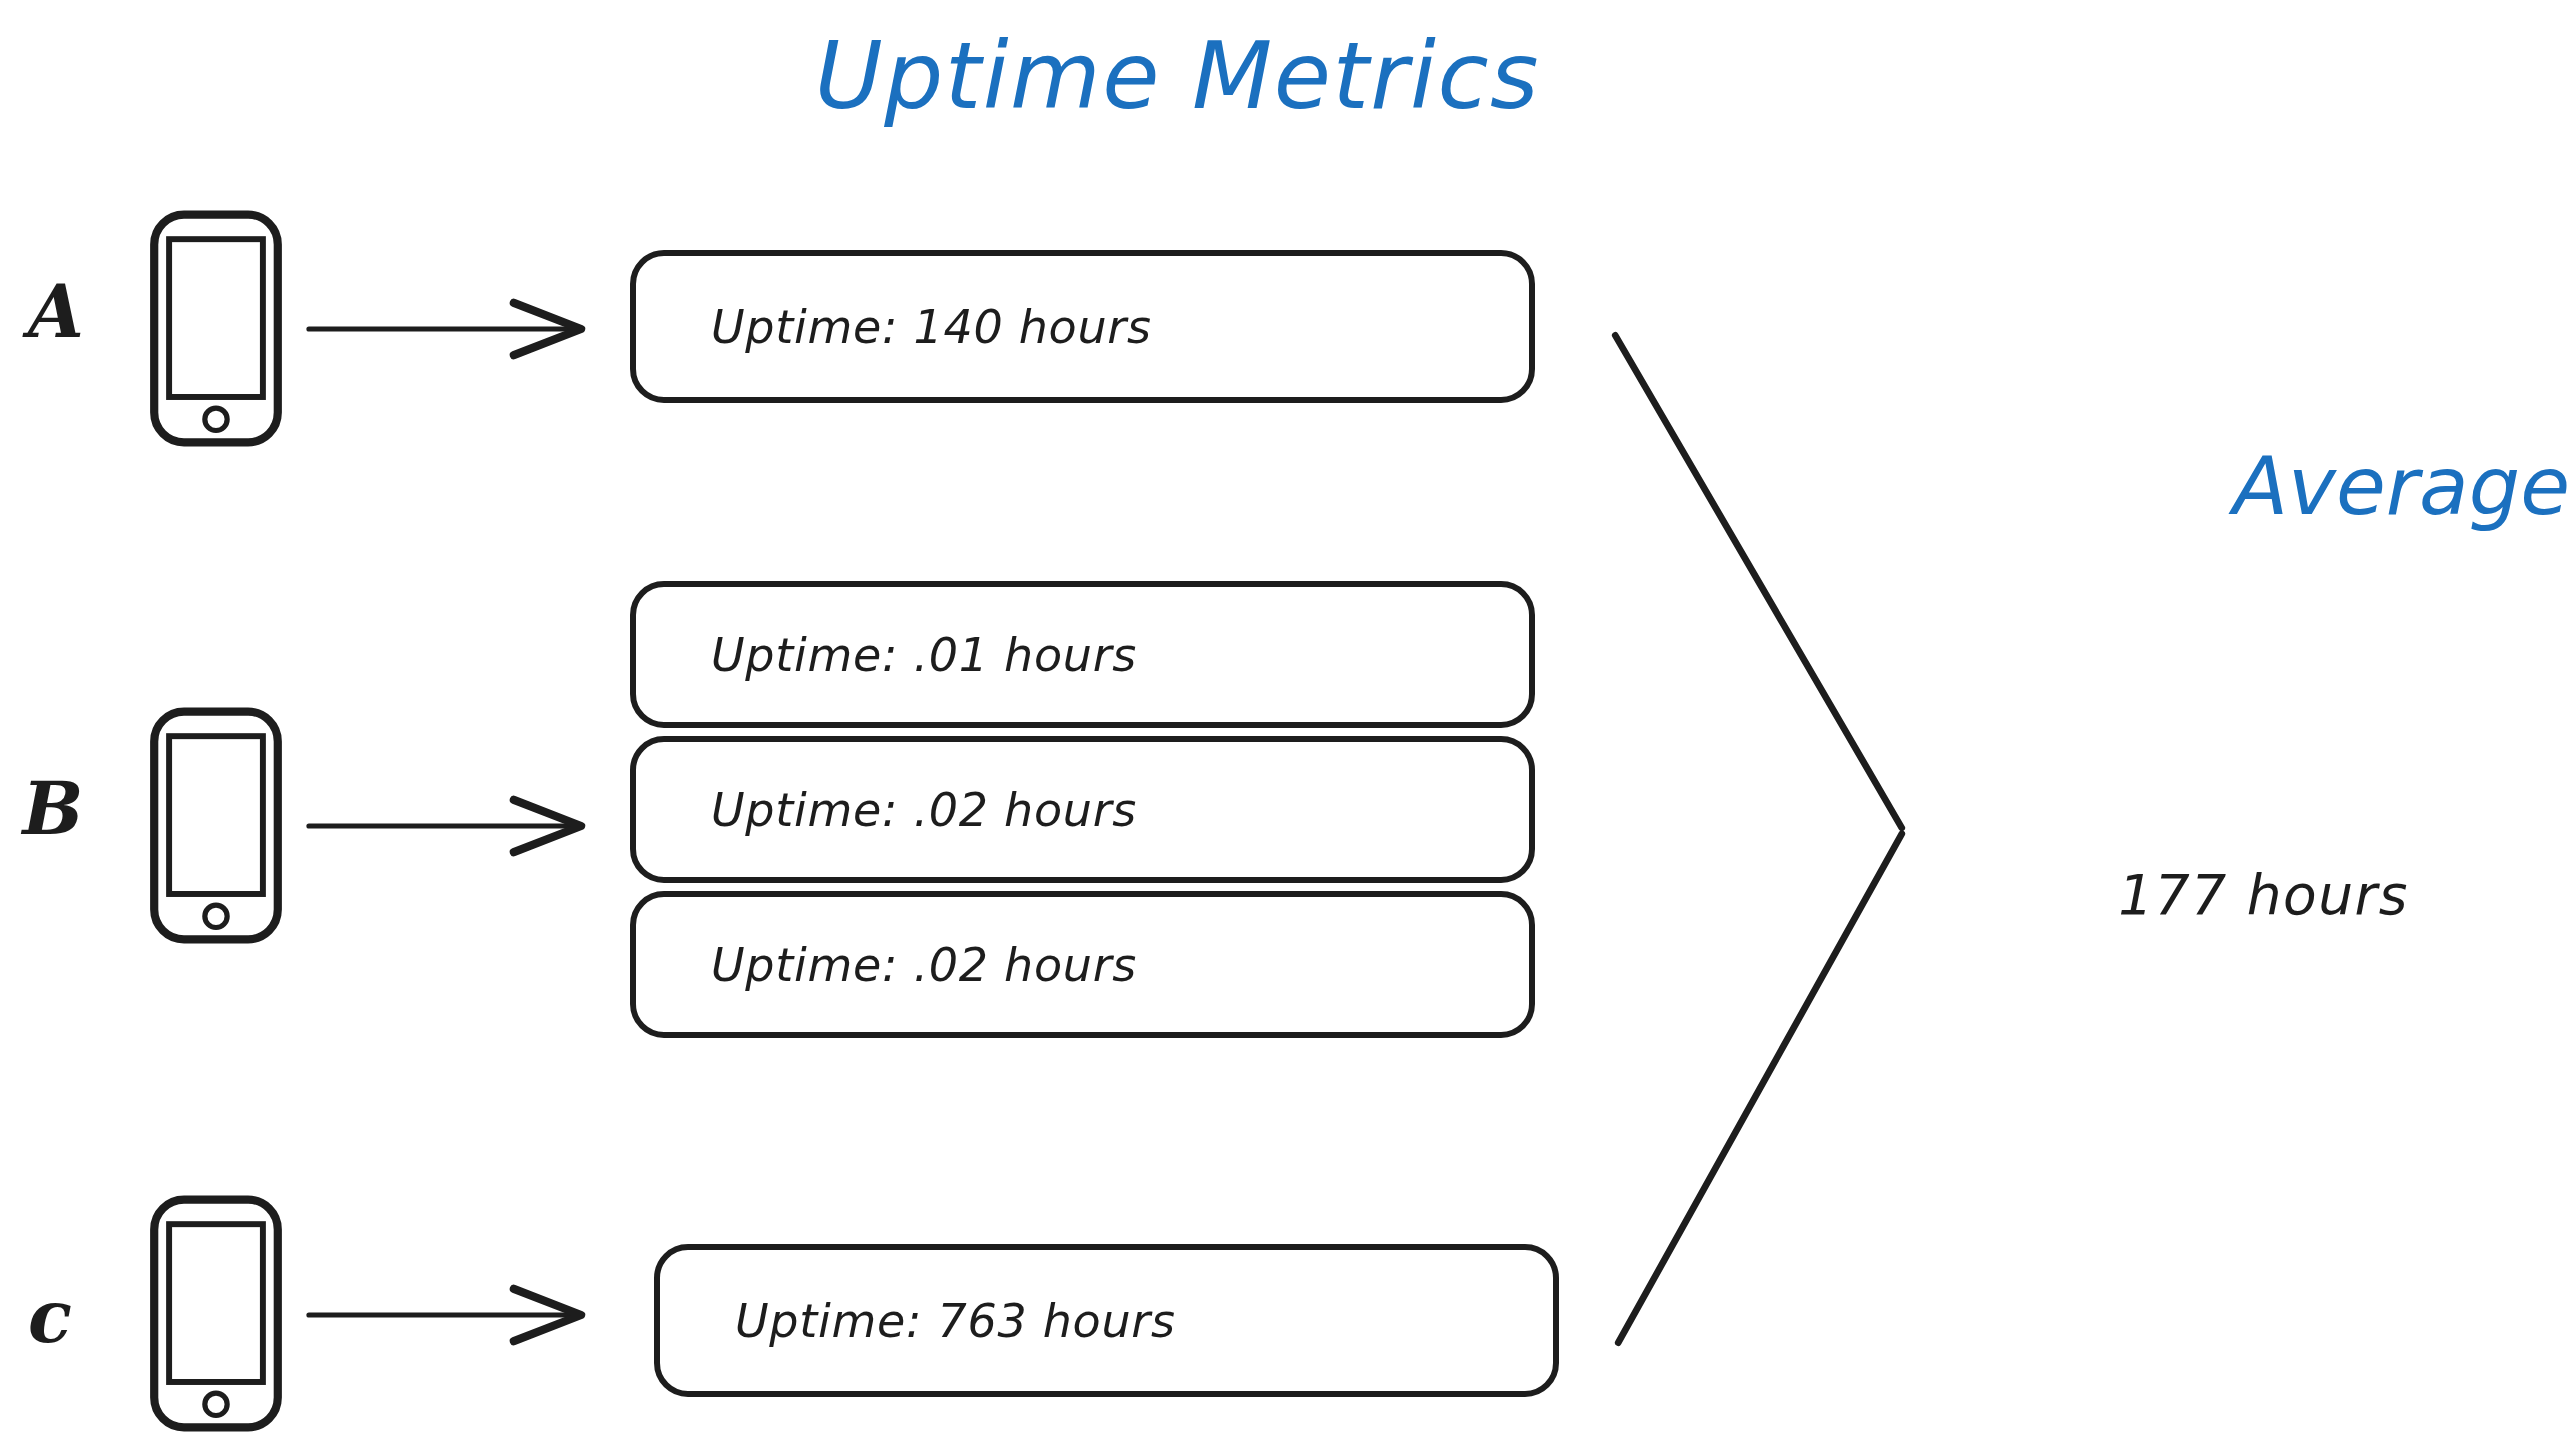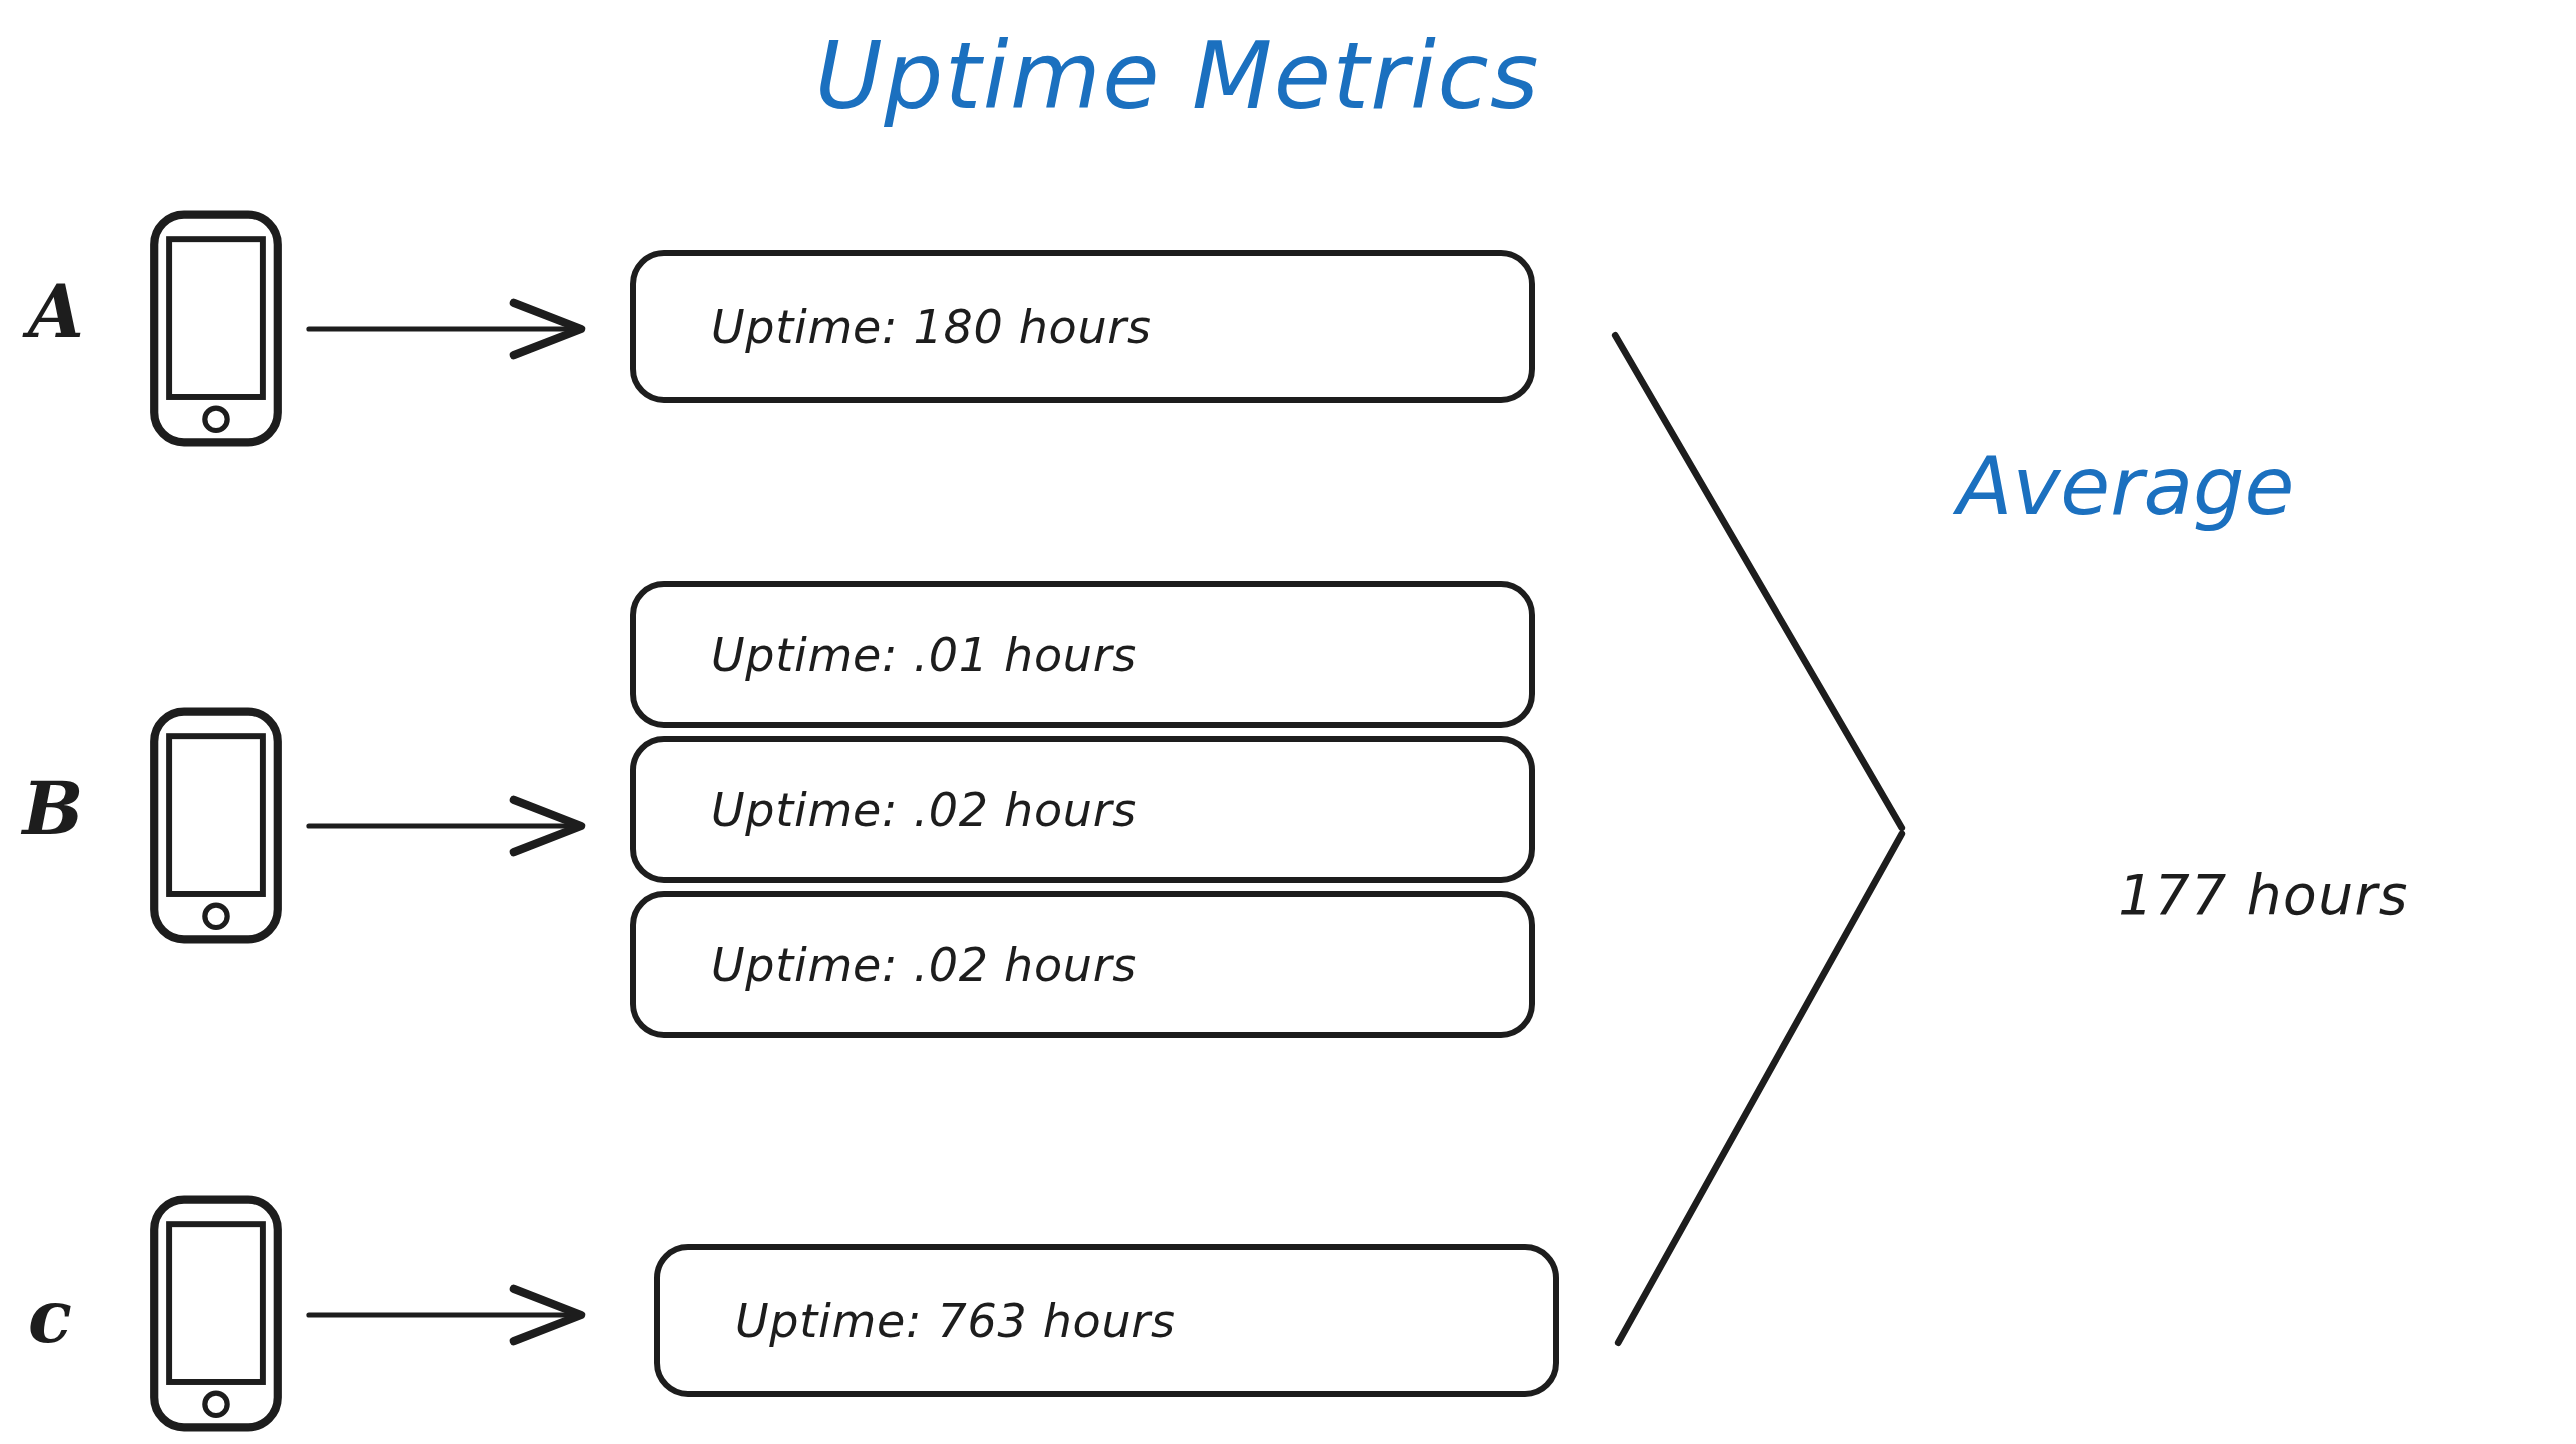--- a/index.html
+++ b/index.html
@@ -112,21 +112,21 @@
     height: 1083px;
   }
   #converge svg { display: block; width: 100%; height: 100%; }
 
   
   .avg-heading {
     position: absolute;
     left: 1957px;
     top: 441px;
     width: 613px;
-    text-align: left;
+    text-align: right;
     font-family: "DejaVu Sans", sans-serif;
     font-size: 81px;
     font-style: italic;
     line-height: 1.12;
     color: #1b70bf;
     white-space: nowrap;
   }
   .avg-heading .ln { display: block; }
 
   .avg-value {
@@ -161,21 +161,21 @@
   </div>
 
   <div class="arrow" id="arrow-a">
     <svg viewBox="0 0 420 120" xmlns="http://www.w3.org/2000/svg">
       <line x1="8" y1="60" x2="368" y2="60" stroke="#1d1d1d" stroke-width="7" stroke-linecap="round"></line>
       <polyline points="282,25 372,60 282,95" fill="none" stroke="#1d1d1d" stroke-width="11" stroke-linecap="round" stroke-linejoin="round"></polyline>
     </svg>
   </div>
 
   <div class="metric-box" id="box-a">
-    <span class="metric-text">Uptime: 180 hours</span>
+    <span class="metric-text">Uptime: 140 hours</span>
   </div>
 
   <div class="row-label" id="label-b">B</div>
 
   <div class="phone" id="phone-b">
     <svg viewBox="0 0 180 320" xmlns="http://www.w3.org/2000/svg">
       <rect x="7" y="7" width="166" height="306" rx="40" ry="40" fill="none" stroke="#1d1d1d" stroke-width="11"></rect>
       <rect x="27" y="40" width="126" height="212" fill="none" stroke="#1d1d1d" stroke-width="8"></rect>
       <circle cx="90" cy="282" r="15" fill="none" stroke="#1d1d1d" stroke-width="7"></circle>
     </svg>

